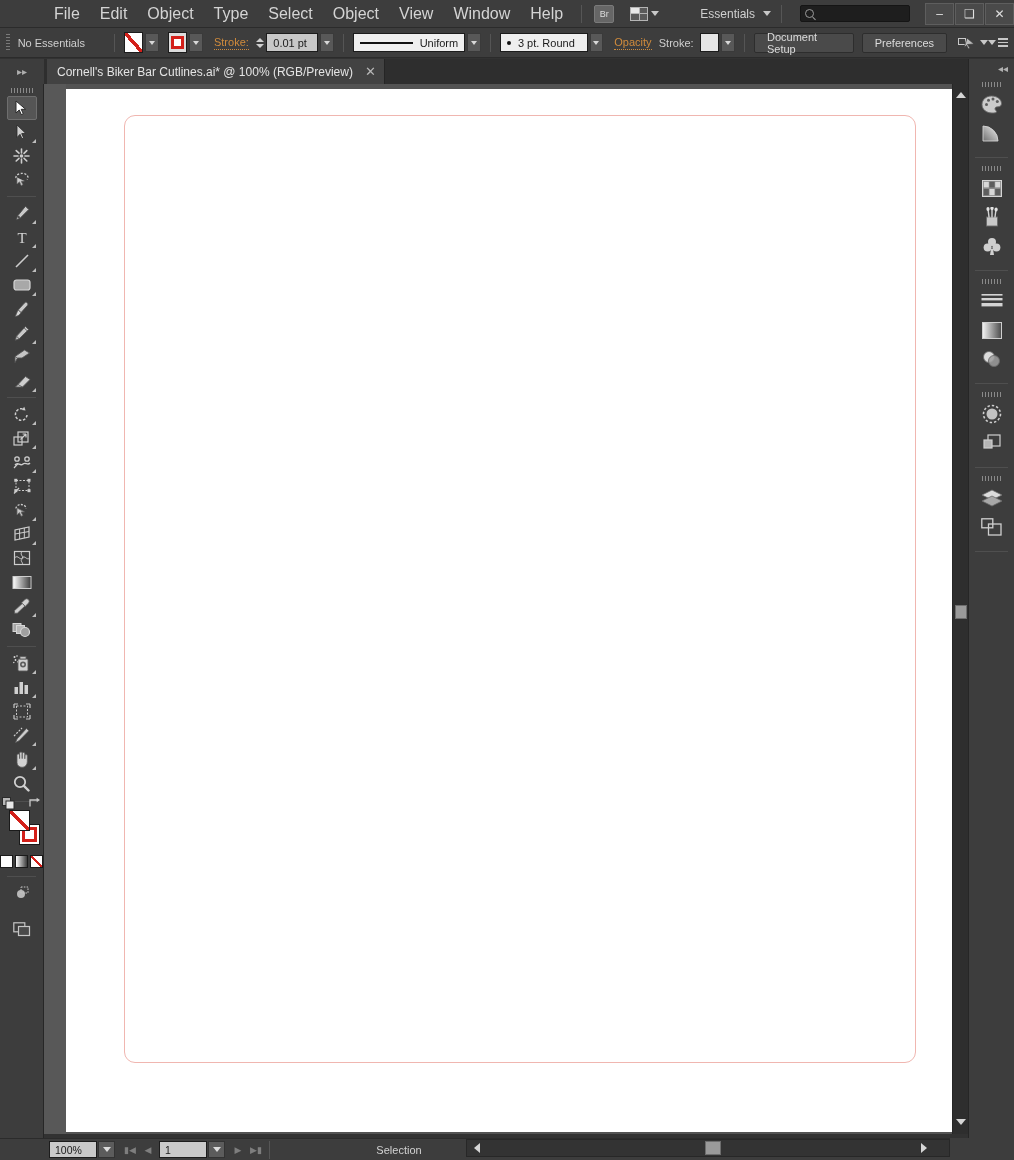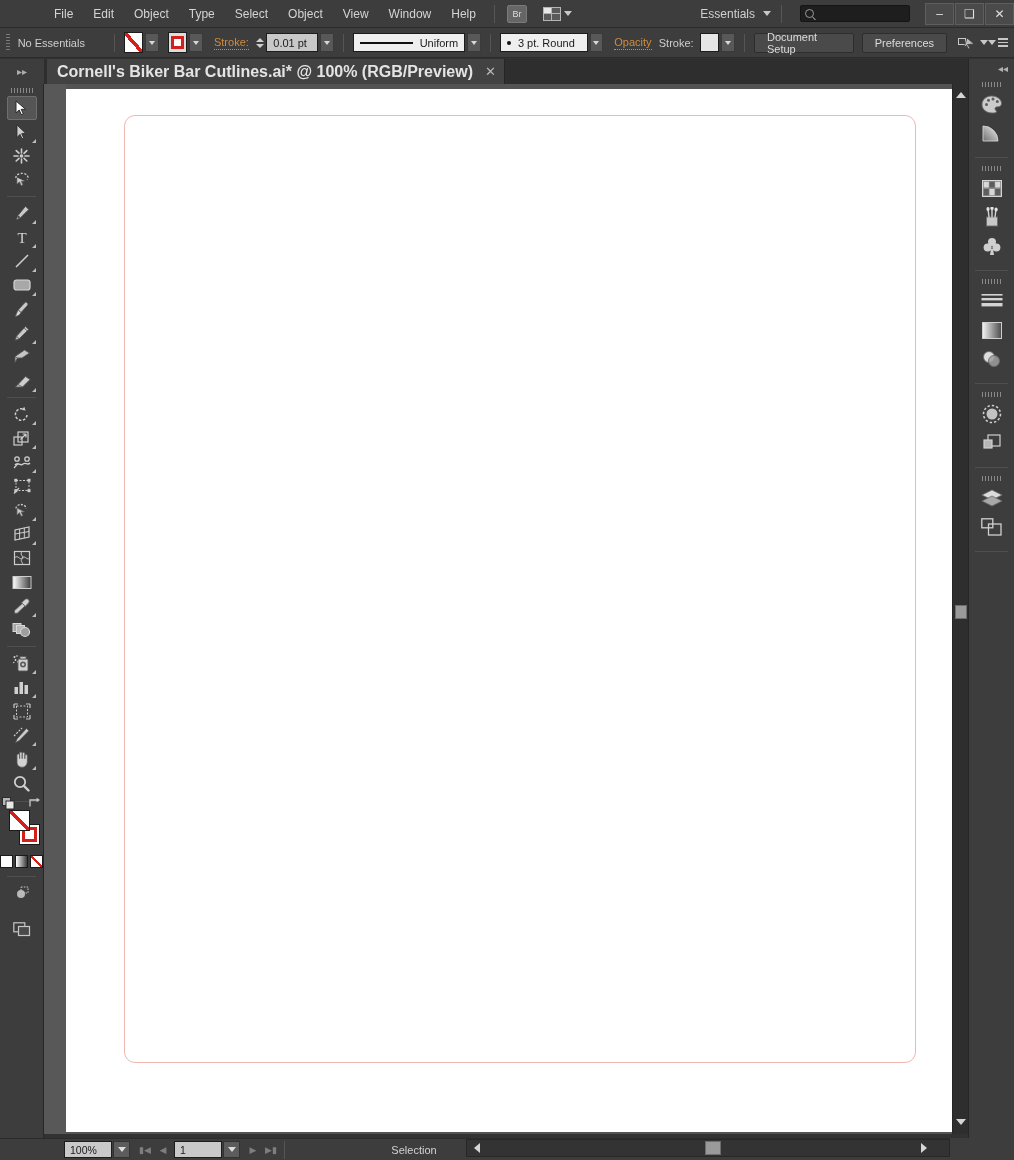--- a/index.html
+++ b/index.html
@@ -22,21 +22,21 @@
   #ai-logo {
     width: 44px; height: 28px;
     display: flex; align-items: center; justify-content: center;
     color: #e8a33d; font-size: 19px; font-weight: bold;
     font-family: "Liberation Serif", serif;
     letter-spacing: -1px;
   }
   .menu-item {
     height: 28px; padding: 0 10px;
     display: flex; align-items: center;
-    color: #d4d4d4; font-size: 12px;
+    color: #d4d4d4; font-size: 16px;
     cursor: default;
   }
   .mb-sep {
     width: 1px; height: 18px; background: #565656; margin: 0 8px;
   }
   #br-btn {
     width: 20px; height: 18px; background: #666;
     border: 1px solid #7a7a7a; border-radius: 2px;
     display: flex; align-items: center; justify-content: center;
     color: #ddd; font-size: 9px; margin-left: 4px;
@@ -171,21 +171,21 @@
   #tab-collapse {
     position: absolute; left: 0; top: 0; width: 44px; height: 25px;
     display: flex; align-items: center; justify-content: center;
     background: #3d3d3d; color: #aeaeae; font-size: 10px;
   }
   #doc-tab {
     position: absolute; left: 47px; top: 0; height: 25px;
     background: #424242; border-right: 1px solid #252525;
     display: flex; align-items: center; padding: 0 8px 0 10px; gap: 12px;
   }
-  #doc-tab-title { color: #e4e4e4; font-size: 16px; font-weight: bold; white-space: nowrap; }
+  #doc-tab-title { color: #e4e4e4; font-size: 12px; font-weight: normal; white-space: nowrap; }
   #doc-tab-close { color: #b8b8b8; font-size: 13px; line-height: 1; }
 
   
   #toolbar {
     position: absolute; left: 0; top: 84px; width: 44px; height: 1054px;
     background: #3d3d3d; border-right: 1px solid #262626;
   }
   #tb-grip {
     height: 12px; display: flex; align-items: center; justify-content: center;
   }
@@ -294,21 +294,21 @@
   
   #statusbar {
     position: absolute; left: 0; top: 1138px; width: 1014px; height: 22px;
     background: #3d3d3d; border-top: 1px solid #2b2b2b;
     display: flex; align-items: center;
   }
   #sb-left-pad { width: 44px; height: 22px; background: #3d3d3d; }
   #zoomfield {
     width: 48px; height: 17px; background: #c9c9c9; border: 1px solid #1c1c1c;
     color: #1a1a1a; font-size: 10.5px; display: flex; align-items: center;
-    padding-left: 5px; margin-left: 20px;
+    padding-left: 5px; margin-left: 5px;
   }
   .sb-drop {
     width: 17px; height: 17px; background: #5c5c5c; border: 1px solid #333;
     display: flex; align-items: center; justify-content: center; margin-left: 1px;
   }
   .sb-nav {
     width: 18px; height: 17px; display: flex; align-items: center; justify-content: center;
     color: #7e7e7e; font-size: 9px;
   }
   #pagefield {

